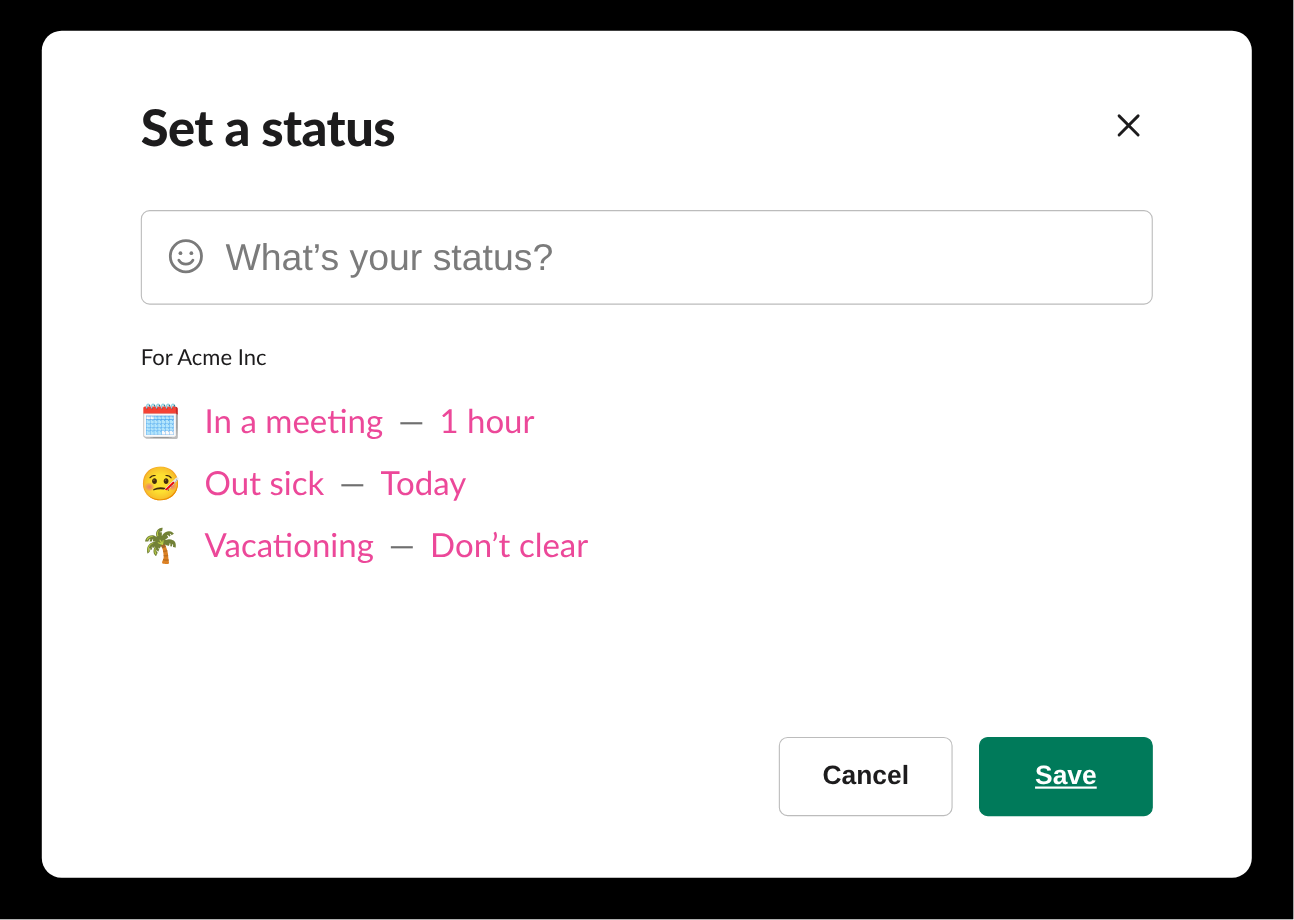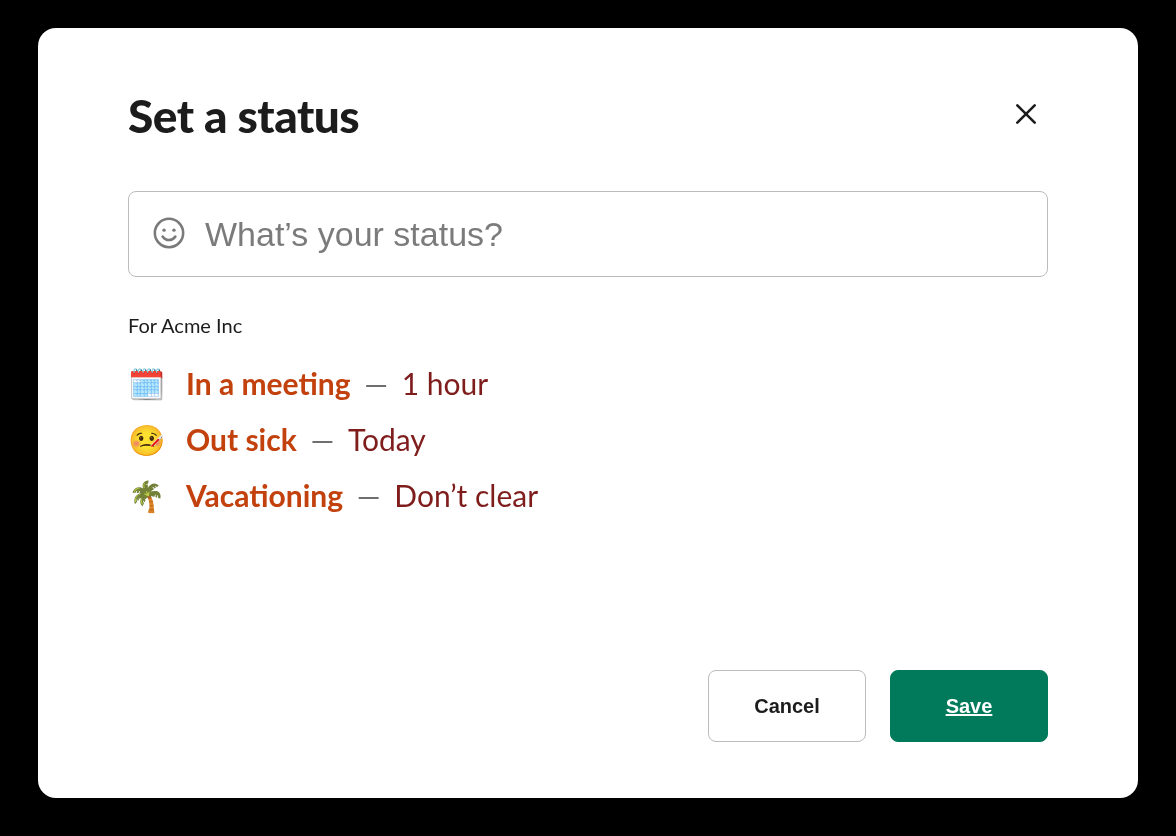--- a/index.html
+++ b/index.html
@@ -112,40 +112,40 @@
     width: 36px;
     font-size: 30px;
     line-height: 1;
     text-align: center;
   }
   .preset-text {
     font-size: 30px;
     line-height: 1.2;
   }
   .preset-label {
-    font-weight: 700;
-    color: #c2410c;
+    font-weight: 400;
+    color: #ec4899;
   }
   .preset-sep {
     color: #6f6f6f;
     margin: 0 6px;
   }
   .preset-duration {
-    color: #7f1d1d;
+    color: #ec4899;
     font-weight: 400;
   }
   .modal-footer {
     position: absolute;
     right: 90px;
     bottom: 56px;
     display: flex;
     gap: 24px;
   }
   .btn {
-    font-size: 20px;
+    font-size: 24px;
     font-weight: 700;
     border-radius: 8px;
     height: 72px;
     padding: 0 32px;
     display: inline-flex;
     align-items: center;
     justify-content: center;
     cursor: pointer;
     box-sizing: border-box;
   }

